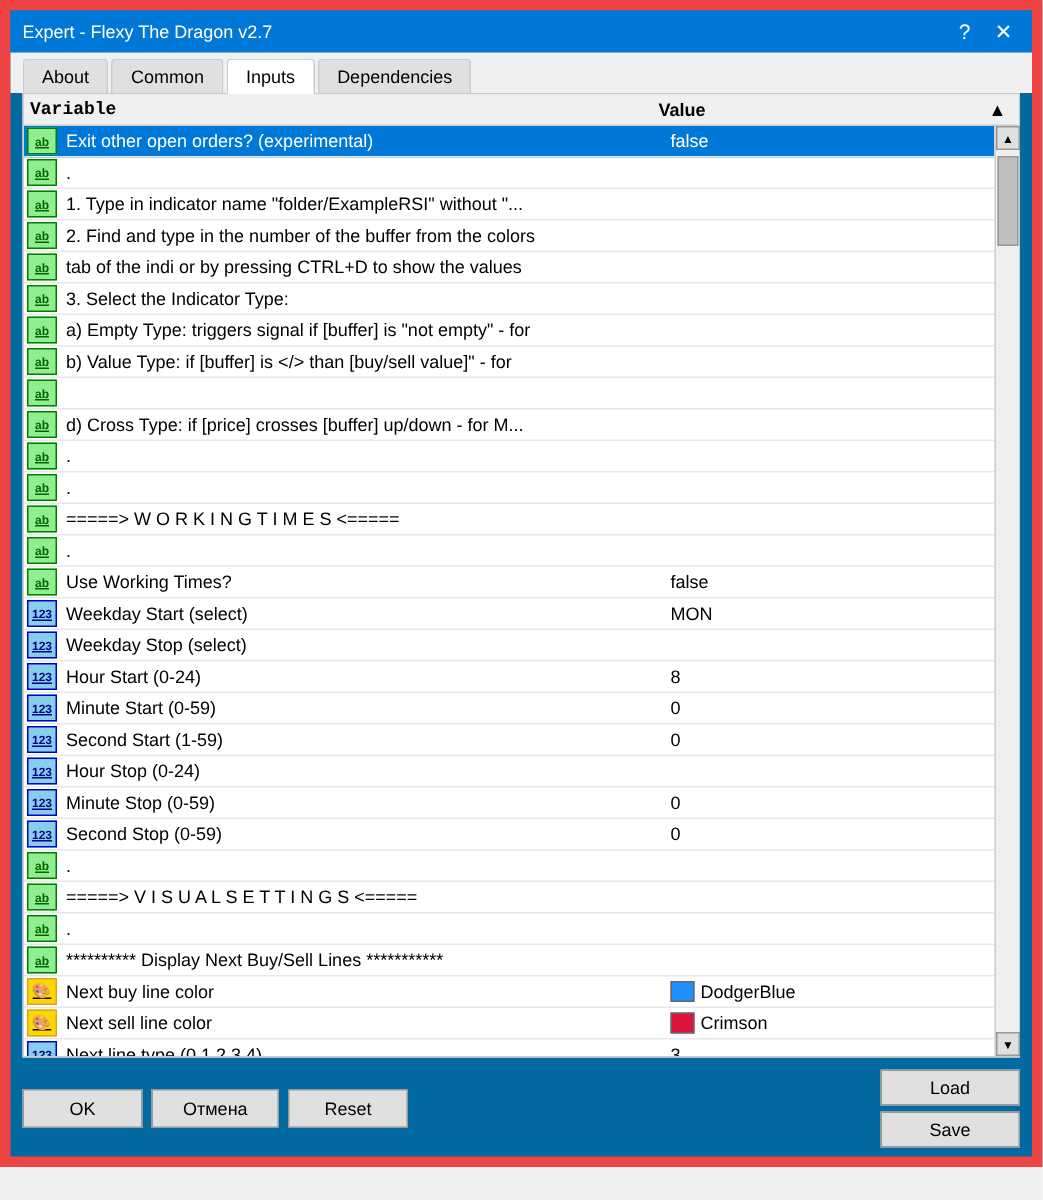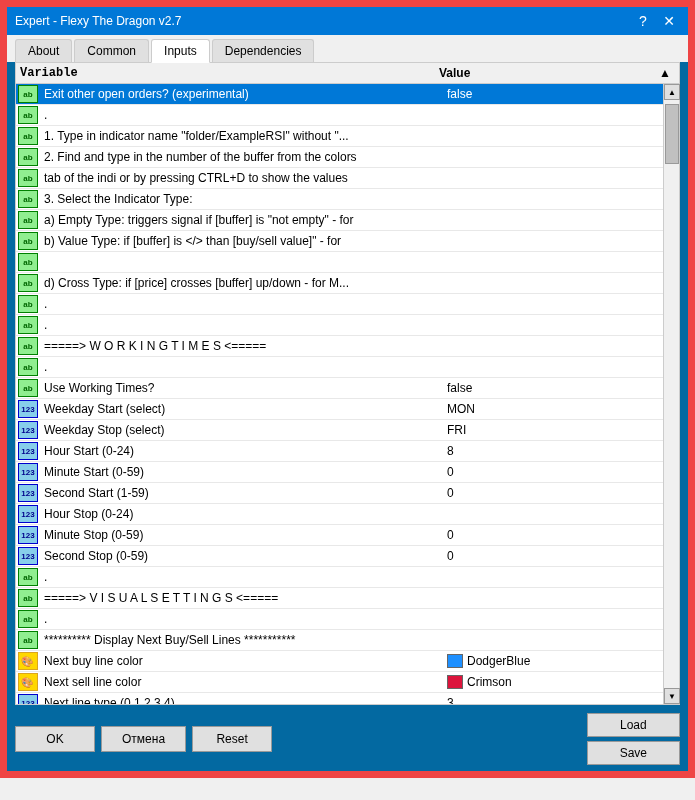--- a/index.html
+++ b/index.html
@@ -90,20 +90,21 @@
       width: 20px;
       min-width: 20px;
       height: 18px;
       display: flex;
       align-items: center;
       justify-content: center;
       font-size: 9px;
       font-weight: bold;
       margin: 1px 2px;
       flex-shrink: 0;
+      text-decoration: underline;
     }
     .icon-ab {
       background: #90EE90;
       color: #006600;
       border: 1px solid #008000;
       font-size: 8px;
       font-weight: bold;
     }
     .icon-bool {
       background: #90EE90;
@@ -303,23 +304,20 @@
           <div class="table-row">
             <div class="row-icon icon-int">123</div>
             <div class="row-label">Weekday Start (select)</div>
             <div class="row-value">
               <span>MON</span>
             </div>
           </div>
           <div class="table-row">
             <div class="row-icon icon-int">123</div>
             <div class="row-label">Weekday Stop (select)</div>
-            <div class="row-value">
-              <span>FRI</span>
-            </div>
           </div>
           <div class="table-row">
             <div class="row-icon icon-int">123</div>
             <div class="row-label">Hour Start (0-24)</div>
             <div class="row-value">
               <span>8</span>
             </div>
           </div>
           <div class="table-row">
             <div class="row-icon icon-int">123</div>

